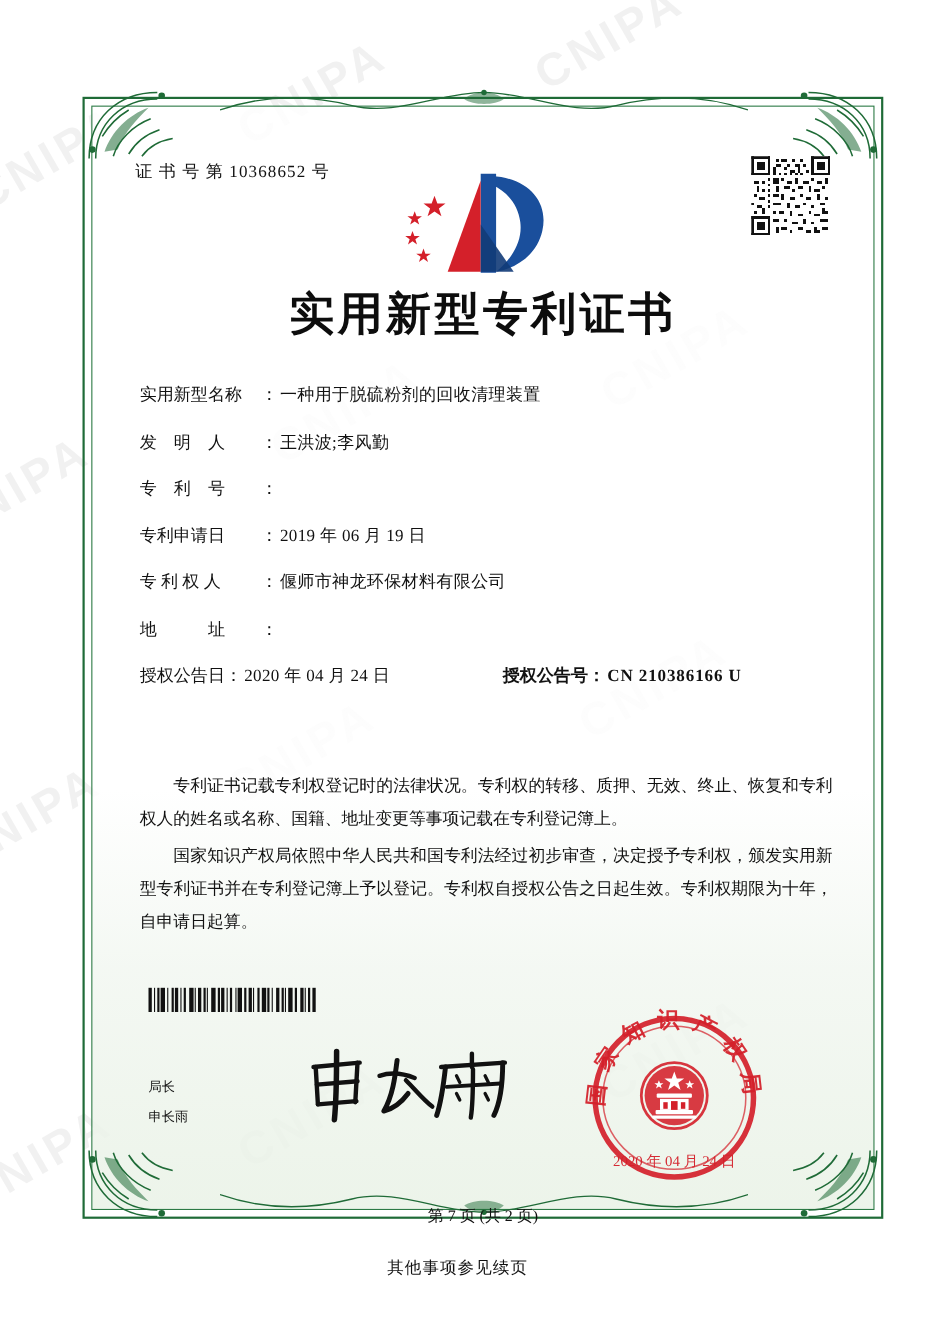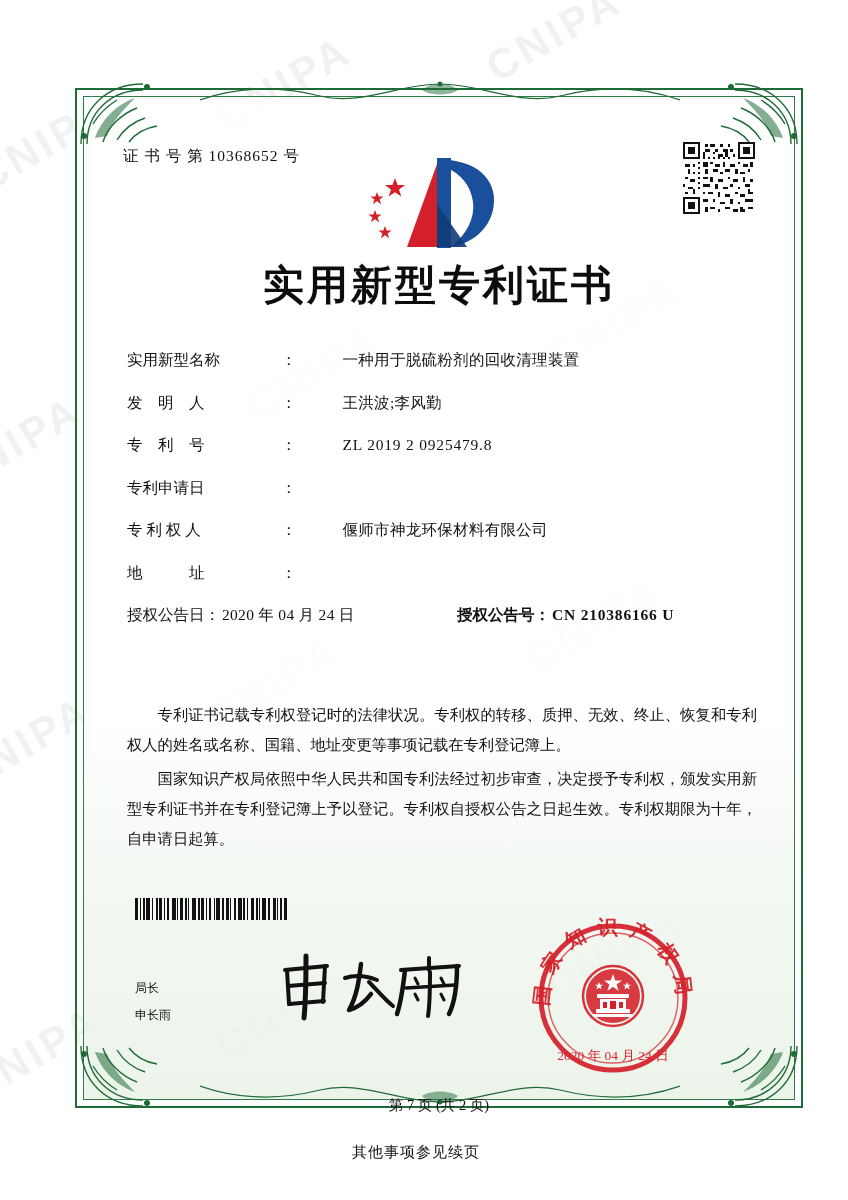--- a/index.html
+++ b/index.html
@@ -144,21 +144,20 @@
     top: 352px;
     width: 630px;
     font-size: 15.5px;
     line-height: 1;
     color: #111;
   }
   .field-row {
     display: flex;
     align-items: baseline;
     margin-bottom: 27px;
-    gap: 44px;
   }
   .field-label {
     width: 110px;
     flex: 0 0 110px;
     display: flex;
     justify-content: space-between;
     letter-spacing: 0;
   }
   .field-colon { margin: 0 2px 0 0; }
   .field-value { flex: 1 1 auto; letter-spacing: .3px; }
@@ -482,26 +481,26 @@
 
     <div class="field-row">
       <div class="field-label">发　明　人</div>
       <div class="field-colon">：</div>
       <div class="field-value">王洪波;李风勤</div>
     </div>
 
     <div class="field-row">
       <div class="field-label">专　利　号</div>
       <div class="field-colon">：</div>
-      <div class="field-value mono">ZL 2019 2 0925479.8</div>
     </div>
 
     <div class="field-row">
       <div class="field-label">专利申请日</div>
       <div class="field-colon">：</div>
+      <div class="field-value">2019 年 06 月 19 日</div>
     </div>
 
     <div class="field-row">
       <div class="field-label">专 利 权 人</div>
       <div class="field-colon">：</div>
       <div class="field-value">偃师市神龙环保材料有限公司</div>
     </div>
 
     <div class="field-row">
       <div class="field-label">地　　　址</div>

